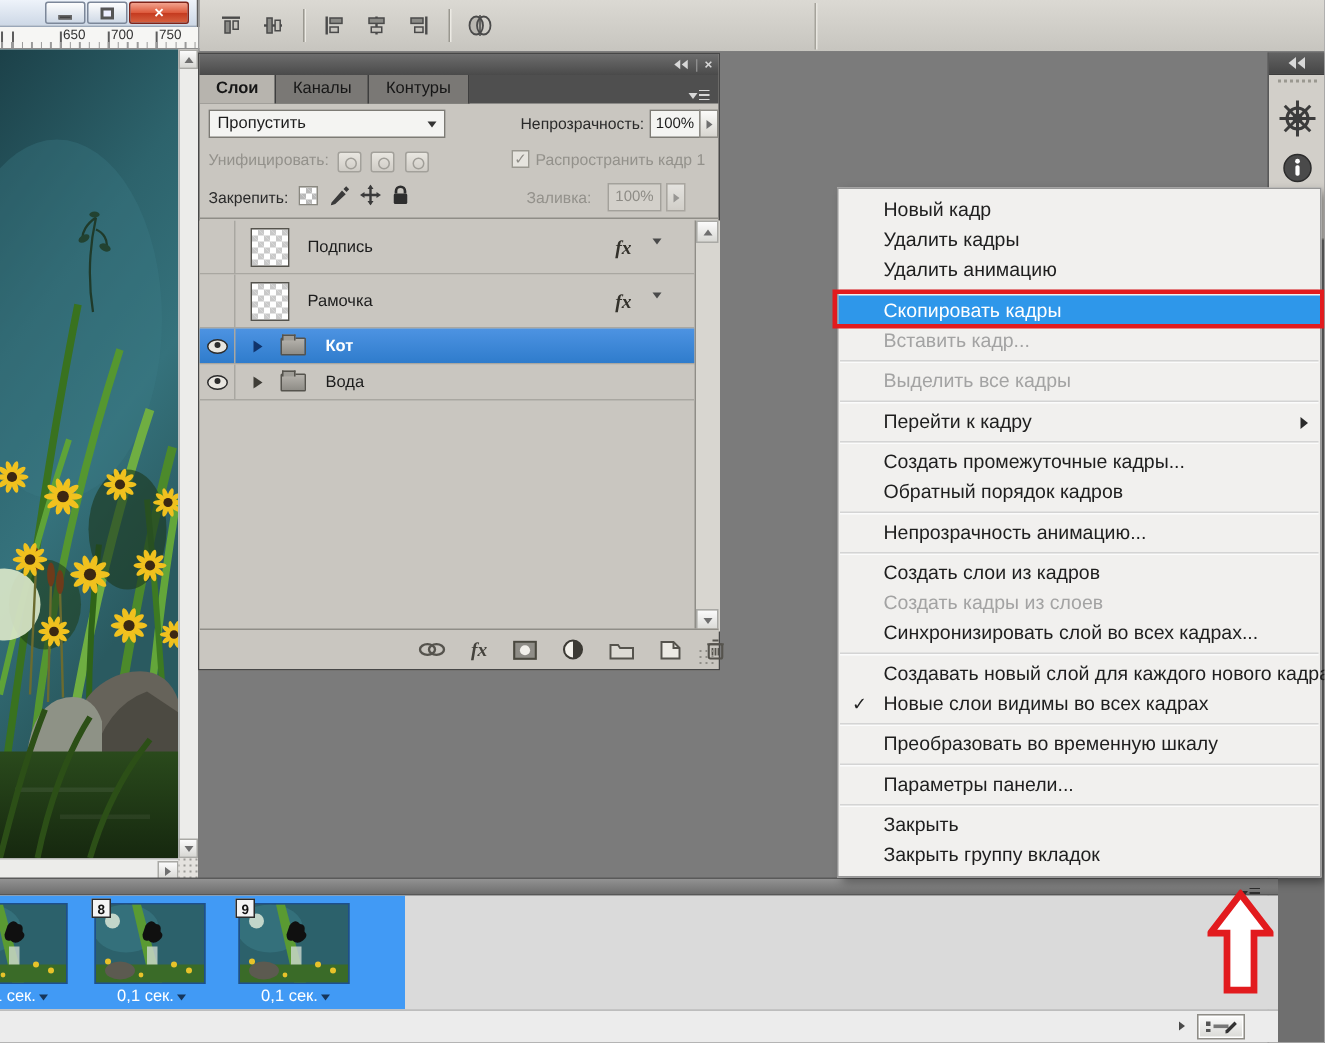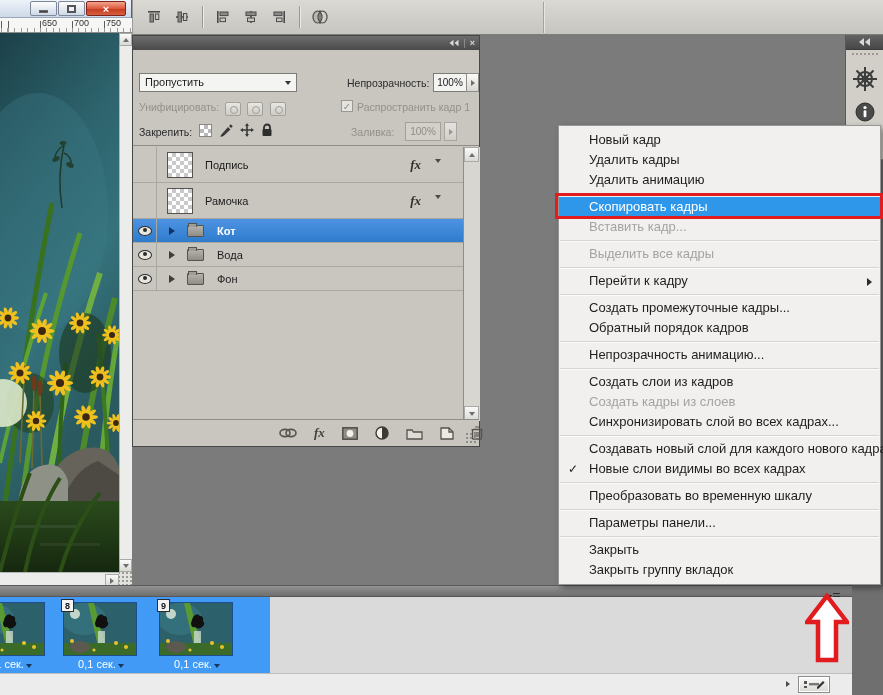--- a/index.html
+++ b/index.html
@@ -334,20 +334,28 @@
     <div class="lp-header">
       <div class="lp-header-icons">
         <span style="display:flex;">
             <span class="coll-tri" style="transform:scale(.8);"></span>
             <span class="coll-tri" style="transform:scale(.8);"></span>
           </span>
         <span style="color:#9a9a9a;">|</span>
         <span style="font-weight:bold;">×</span>
       </div>
     </div>
+    <div class="lp-tabs">
+      <div class="lp-tab active">Слои</div>
+      <div class="lp-tab">Каналы</div>
+      <div class="lp-tab">Контуры</div>
+      <div style="margin-left:auto;margin-right:6px;margin-top:5px;color:#d8d8d8;">
+        <span class="panel-menu-glyph"><span class="t"></span><span class="l"></span></span>
+      </div>
+    </div>
     <div class="lp-row1">
       <div class="combo">
         <span>Пропустить</span>
         <div class="tri-down"></div>
       </div>
       <span class="field-label" style="position:absolute;left:214px;top:8px;">Непрозрачность:</span>
       <div class="valbox" style="left:300px;top:4px;width:34px;">100%</div>
       <div class="spin" style="left:333px;top:4px;">
           <div class="tri-right"></div>
         </div>
@@ -412,28 +420,20 @@
           <div class="folder"></div>
           <span class="lname" style="left:84px;">Кот</span>
         </div>
         <div class="layer-row" style="height: 24px;">
           <div class="eye-cell">
             <div class="eye"></div>
           </div>
           <span class="disclosure"></span>
           <div class="folder"></div>
           <span class="lname" style="left:84px;">Вода</span>
-        </div>
-        <div class="layer-row" style="height: 24px;">
-          <div class="eye-cell">
-            <div class="eye"></div>
-          </div>
-          <span class="disclosure"></span>
-          <div class="folder"></div>
-          <span class="lname" style="left:84px;">Фон</span>
         </div>
       </div>
     <div class="lp-scroll">
       <div class="scroll-btn" style="left:0;top:0;width:15px;height:15px;">
           <div class="tri-up"></div>
         </div>
       <div class="scroll-btn" style="left:0;bottom:0;width:15px;height:15px;">
           <div class="tri-down"></div>
         </div>
     </div>

